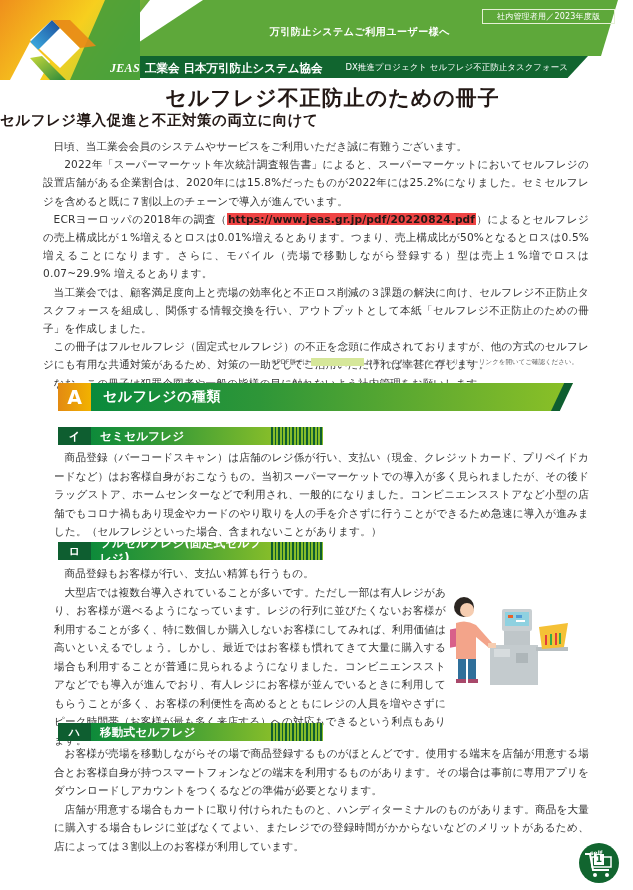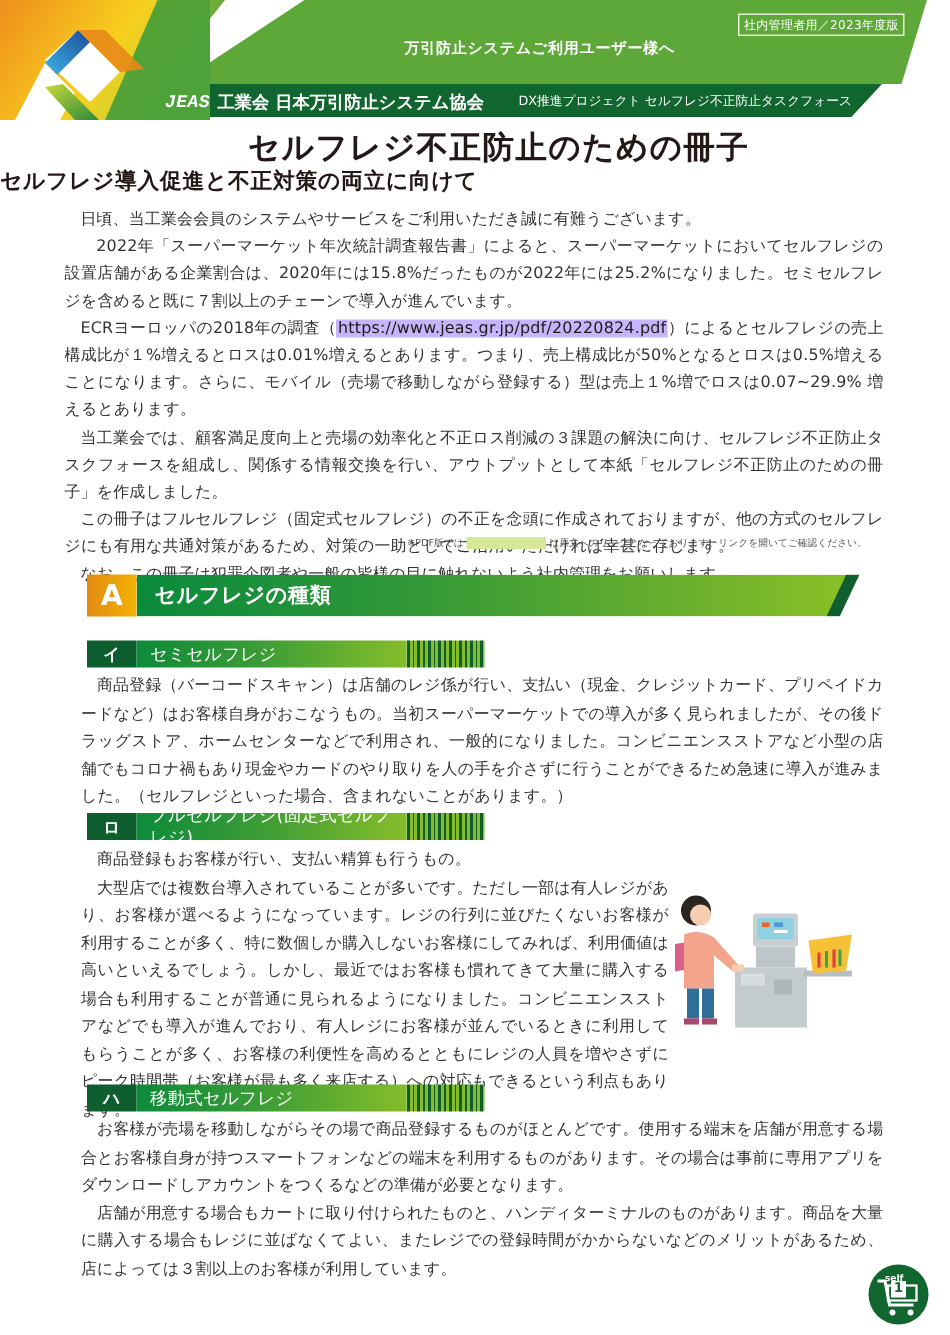--- a/index.html
+++ b/index.html
@@ -22,40 +22,40 @@
   .band-sub {
     position: absolute; left: 78px; top: 56px; width: 510px; height: 22px;
     background: #11652f;
     clip-path: polygon(4.4% 0, 100% 0, 96% 100%, 0 100%);
   }
   .header-title {
     position: absolute; left: 150px; top: 25px; width: 300px; text-align: right;
     color: #ffffff; font-size: 10px; font-weight: bold; letter-spacing: 0.5px;
   }
   .header-badge {
-    position: absolute; left: 482px; top: 9px; padding: 1px 3px;
-    border: 1px solid #e5f0d5; color: #ffffff; font-size: 8px; letter-spacing: 0.2px; margin-left: 10px;
+    position: absolute; left: 482px; top: 9px; padding: 1px 14px;
+    border: 1px solid #e5f0d5; color: #ffffff; font-size: 8px; letter-spacing: 0.2px;
   }
   .header-sub {
     position: absolute; left: 110px; top: 60px; height: 16px; display: flex; align-items: center; gap: 5px;
     color: #ffffff; white-space: nowrap;
   }
-  .jeas-logo { font-family: Liberation Mono, monospace; font-style: italic; font-weight: bold; font-size: 12px; letter-spacing: 0.3px; }
+  .jeas-logo { font-family: Liberation Serif, serif; font-style: italic; font-weight: bold; font-size: 12px; letter-spacing: 0.3px; }
   .org-name { font-size: 11.5px; font-weight: bold; }
   .org-project { font-size: 8.5px; margin-left: 18px; }
 
   
   .doc-title { position: absolute; left: 0; top: 84px; width: 633px; text-align: center; font-size: 21px; font-weight: bold; letter-spacing: 1px; color: #231815; padding-left: 32px; }
   .doc-subtitle { position: absolute; left: 0; top: 111px; width: 633px; font-size: 14.5px; font-weight: bold; color: #231815; letter-spacing: 0.5px; }
 
   
   .para-block { position: absolute; left: 43px; width: 546px; font-size: 10.6px; line-height: 18.2px; color: #333333; letter-spacing: 0.15px; }
   .para-block p { text-indent: 1em; text-align: justify; }
   .para-block p.indent2 { text-indent: 2em; }
-  .link-hl { background: #c4b5fd; color: #231815; padding: 0 1px; }
+  .link-hl { background: #ef4444; color: #231815; padding: 0 1px; font-weight: bold; }
   .note-line { position: absolute; left: 0; top: 358px; width: 578px; text-align: right; font-size: 6.5px; color: #555555; }
   .note-swatch { display: inline-block; width: 53px; height: 8px; background: #d6e79a; vertical-align: middle; margin: 0 2px; }
 
   
   .section-a {
     position: absolute; left: 58px; top: 383px; width: 515px; height: 28px;
     display: flex; align-items: stretch;
   }
   .section-a-letter {
     width: 33px; background: linear-gradient(90deg, #e38a12, #f2b200);
@@ -69,21 +69,21 @@
   .section-a-title { color: #ffffff; font-size: 14px; font-weight: bold; letter-spacing: 0.5px; }
   .section-a-tail {
     position: absolute; right: 0; top: 0; width: 22px; height: 28px; background: #0e5e30;
     clip-path: polygon(60% 0, 100% 0, 40% 100%, 0 100%);
   }
 
   
   .sub-head { position: absolute; left: 58px; width: 265px; height: 18px; display: flex; align-items: stretch; }
   .sub-head-mark { width: 33px; background: #0e5e30; color: #ffffff; font-size: 11px; font-weight: bold; display: flex; align-items: center; justify-content: center; }
   .sub-head-bar { flex: 1; background: linear-gradient(90deg, #0d8a3a 0%, #3b9c36 45%, #85bd2a 100%); display: flex; align-items: center; padding-left: 9px; }
-  .sub-head-title { color: #ffffff; font-size: 11.5px; font-weight: normal; letter-spacing: 0.3px; }
+  .sub-head-title { color: #ffffff; font-size: 11.5px; font-weight: bold; letter-spacing: 0.3px; }
   .sub-head-stripes {
     width: 52px;
     background: repeating-linear-gradient(90deg, #0e5e30 0 2px, #85bd2a 2px 4px, #0e5e30 4px 5px, #85bd2a 5px 7px);
   }
 
   .sec-text { position: absolute; left: 54px; width: 535px; font-size: 10.6px; line-height: 18.5px; color: #333333; letter-spacing: 0.15px; }
   .sec-text p { text-indent: 1em; text-align: justify; }
   .sec-text-narrow { width: 392px; }
 
   

